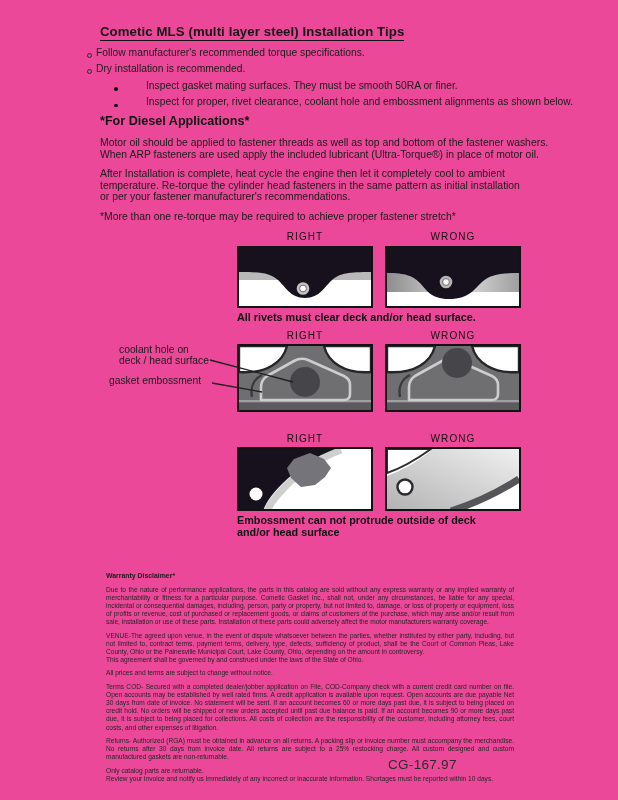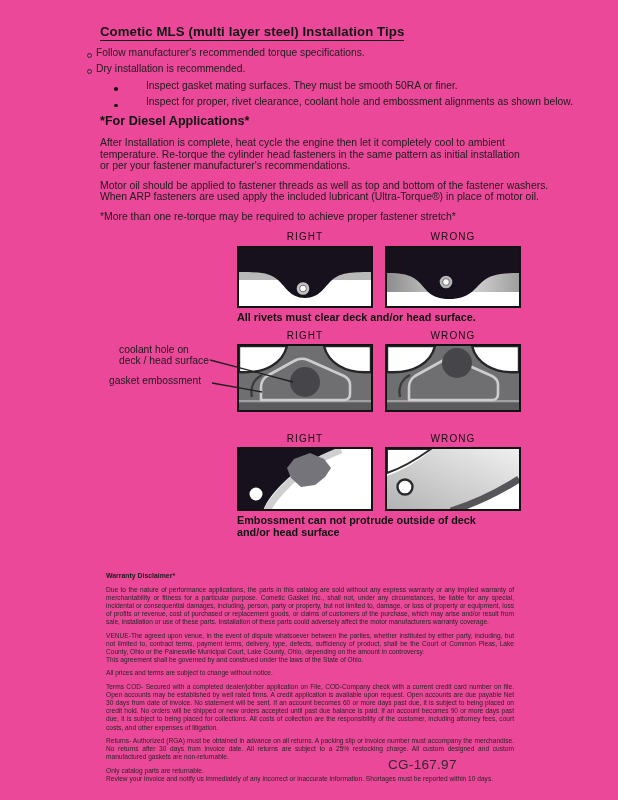--- a/index.html
+++ b/index.html
@@ -58,25 +58,25 @@
       <span>Inspect gasket mating surfaces.  They must be smooth 50RA or finer.</span>
     </div>
     <div class="tip sub">
       <span class="marker"><span class="dotf"></span></span>
       <span>Inspect for proper, rivet clearance, coolant hole and embossment alignments as shown below.</span>
     </div>
   </div>
 
   <div class="diesel">
     <h2>*For Diesel Applications*</h2>
+    <p>Motor oil should be applied to fastener threads as well as top and bottom of the fastener washers.
+When ARP fasteners are used apply the included lubricant (Ultra-Torque®) in place of motor oil.</p>
     <p>After Installation is complete, heat cycle the engine then let it completely cool to ambient
 temperature. Re-torque the cylinder head fasteners in the same pattern as initial installation
 or per your fastener manufacturer's recommendations.</p>
-    <p>Motor oil should be applied to fastener threads as well as top and bottom of the fastener washers.
-When ARP fasteners are used apply the included lubricant (Ultra-Torque®) in place of motor oil.</p>
     <p>*More than one re-torque may be required to achieve proper fastener stretch*</p>
   </div>
 
   <div class="dlabel" style="left:237px;top:231px">RIGHT</div>
   <div class="dlabel" style="left:385px;top:231px">WRONG</div>
 
   <div class="dbox" style="left:237px;top:246px">
     <svg width="136" height="62" viewBox="0 0 136 62">
       <rect x="0" y="0" width="136" height="62" fill="#ffffff"></rect>
       <rect x="2" y="26" width="132" height="8" fill="#b9b9b9"></rect>

